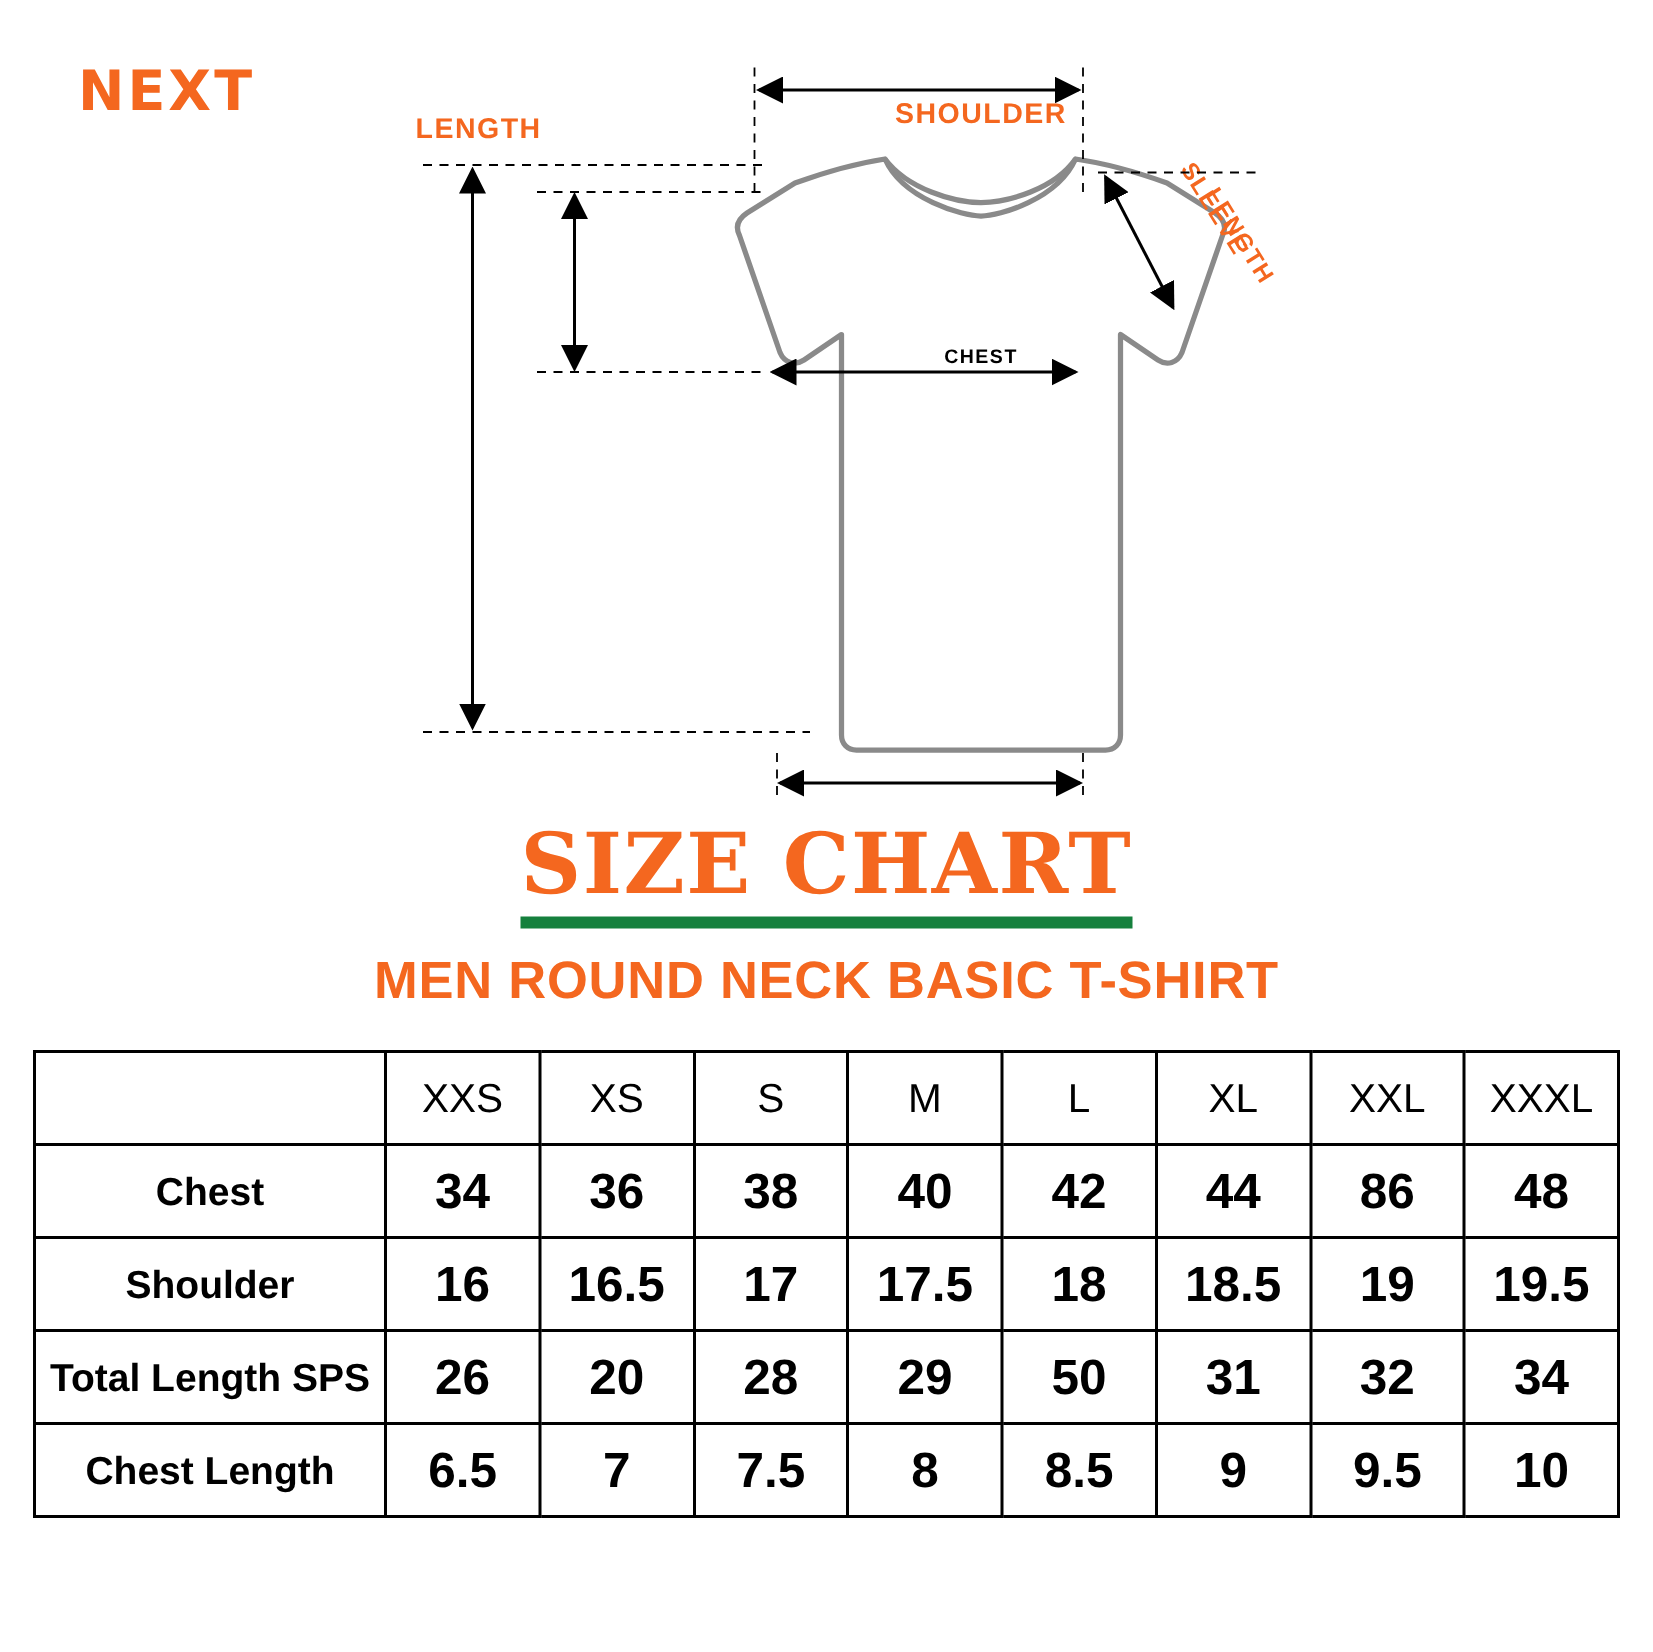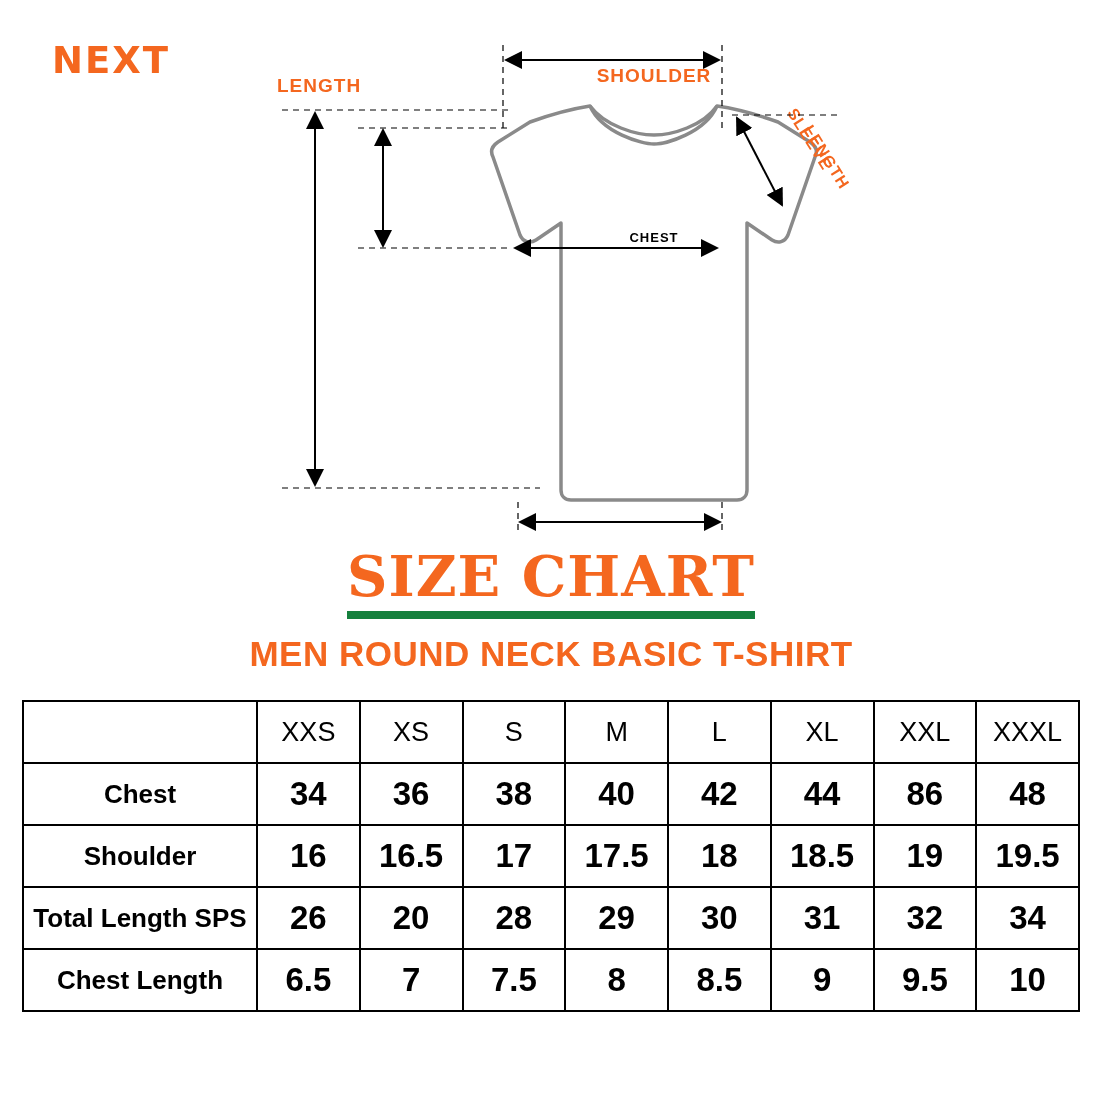--- a/index.html
+++ b/index.html
@@ -233,21 +233,21 @@
         <td class="val">18.5</td>
         <td class="val">19</td>
         <td class="val">19.5</td>
       </tr>
       <tr>
         <td class="row-head">Total Length SPS</td>
         <td class="val">26</td>
         <td class="val">20</td>
         <td class="val">28</td>
         <td class="val">29</td>
-        <td class="val">30</td>
+        <td class="val">50</td>
         <td class="val">31</td>
         <td class="val">32</td>
         <td class="val">34</td>
       </tr>
       <tr>
         <td class="row-head">Chest Length</td>
         <td class="val">6.5</td>
         <td class="val">7</td>
         <td class="val">7.5</td>
         <td class="val">8</td>

